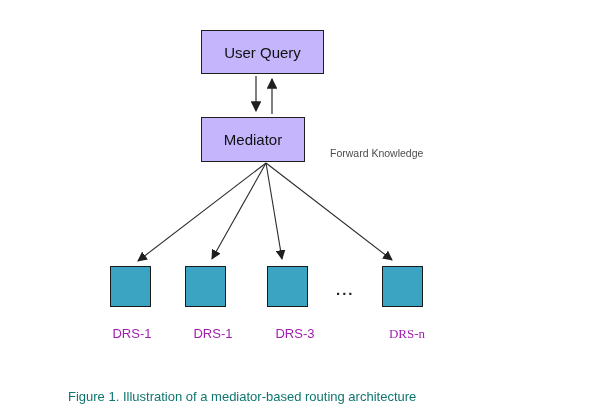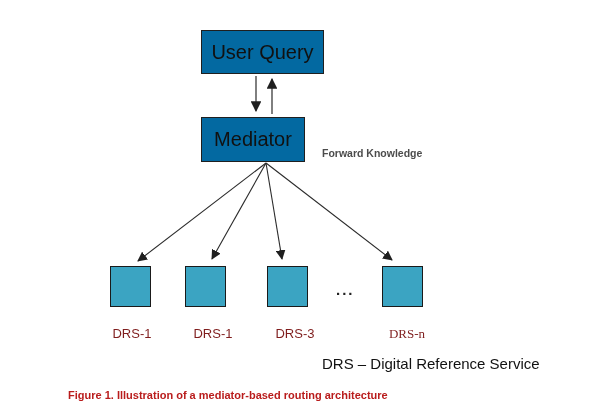--- a/index.html
+++ b/index.html
@@ -16,57 +16,57 @@
     overflow: hidden;
   }
   #arrow-layer {
     position: absolute;
     left: 0; top: 0;
     width: 600px; height: 420px;
   }
   .node-box {
     position: absolute;
     box-sizing: border-box;
-    background: #0369a1;
+    background: #c4b5fd;
     border: 1px solid #1f1f1f;
     display: flex;
     align-items: center;
     justify-content: center;
-    font-size: 20px;
+    font-size: 15px;
     color: #111111;
   }
   #user-query-box { left: 201px; top: 30px; width: 123px; height: 44px; }
   #mediator-box   { left: 201px; top: 117px; width: 104px; height: 45px; }
   .annotation {
     position: absolute;
     font-size: 10.5px;
     color: #4c4c4c;
     white-space: nowrap;
   }
-  #forward-knowledge { left: 322px; top: 147px; font-weight: bold; }
+  #forward-knowledge { left: 330px; top: 147px; }
   .drs-square {
     position: absolute;
     box-sizing: border-box;
     width: 41px;
     height: 41px;
     border: 1px solid #1a1a1a;
     background: #3BA4C2;
     top: 266px;
   }
   #drs-square-0 { left: 110px; }
   #drs-square-1 { left: 185px; }
   #drs-square-2 { left: 267px; }
   #drs-square-3 { left: 382px; }
   .drs-label {
     position: absolute;
     top: 326px;
     width: 60px;
     text-align: center;
     font-size: 13px;
-    color: #7f1d1d;
+    color: #a21caf;
     white-space: nowrap;
   }
   #drs-label-0 { left: 102px; }
   #drs-label-1 { left: 183px; }
   #drs-label-2 { left: 265px; }
   #drs-label-3 { left: 377px; font-family: Liberation Serif, serif; }
   #ellipsis {
     position: absolute;
     left: 336px;
     top: 281px;
@@ -80,23 +80,23 @@
     left: 322px;
     top: 355px;
     font-size: 15px;
     color: #111111;
     white-space: nowrap;
   }
   #figure-caption {
     position: absolute;
     left: 68px;
     top: 389px;
-    font-size: 11px;
-    font-weight: 700;
-    color: #b91c1c;
+    font-size: 13px;
+    font-weight: 400;
+    color: #0f766e;
     white-space: nowrap;
   }
 </style>
 </head>
 <body>
 
 <div id="stage">
 
   <svg id="arrow-layer" viewBox="0 0 600 420" xmlns="http://www.w3.org/2000/svg">
     <defs>
@@ -130,17 +130,16 @@
   <div class="drs-square" id="drs-square-2" style="background: rgb(59, 164, 194); border-color: rgb(26, 26, 26);"></div>
   <div class="drs-square" id="drs-square-3" style="background: rgb(59, 164, 194); border-color: rgb(26, 26, 26);"></div>
 
   <div id="ellipsis">...</div>
 
   <div class="drs-label" id="drs-label-0">DRS-1</div>
   <div class="drs-label" id="drs-label-1">DRS-1</div>
   <div class="drs-label" id="drs-label-2">DRS-3</div>
   <div class="drs-label" id="drs-label-3">DRS-n</div>
 
-  <div id="legend-text">DRS – Digital Reference Service</div>
 
   <div id="figure-caption">Figure 1. Illustration of a mediator-based routing architecture</div>
 
 </div>
 
 </body></html>

